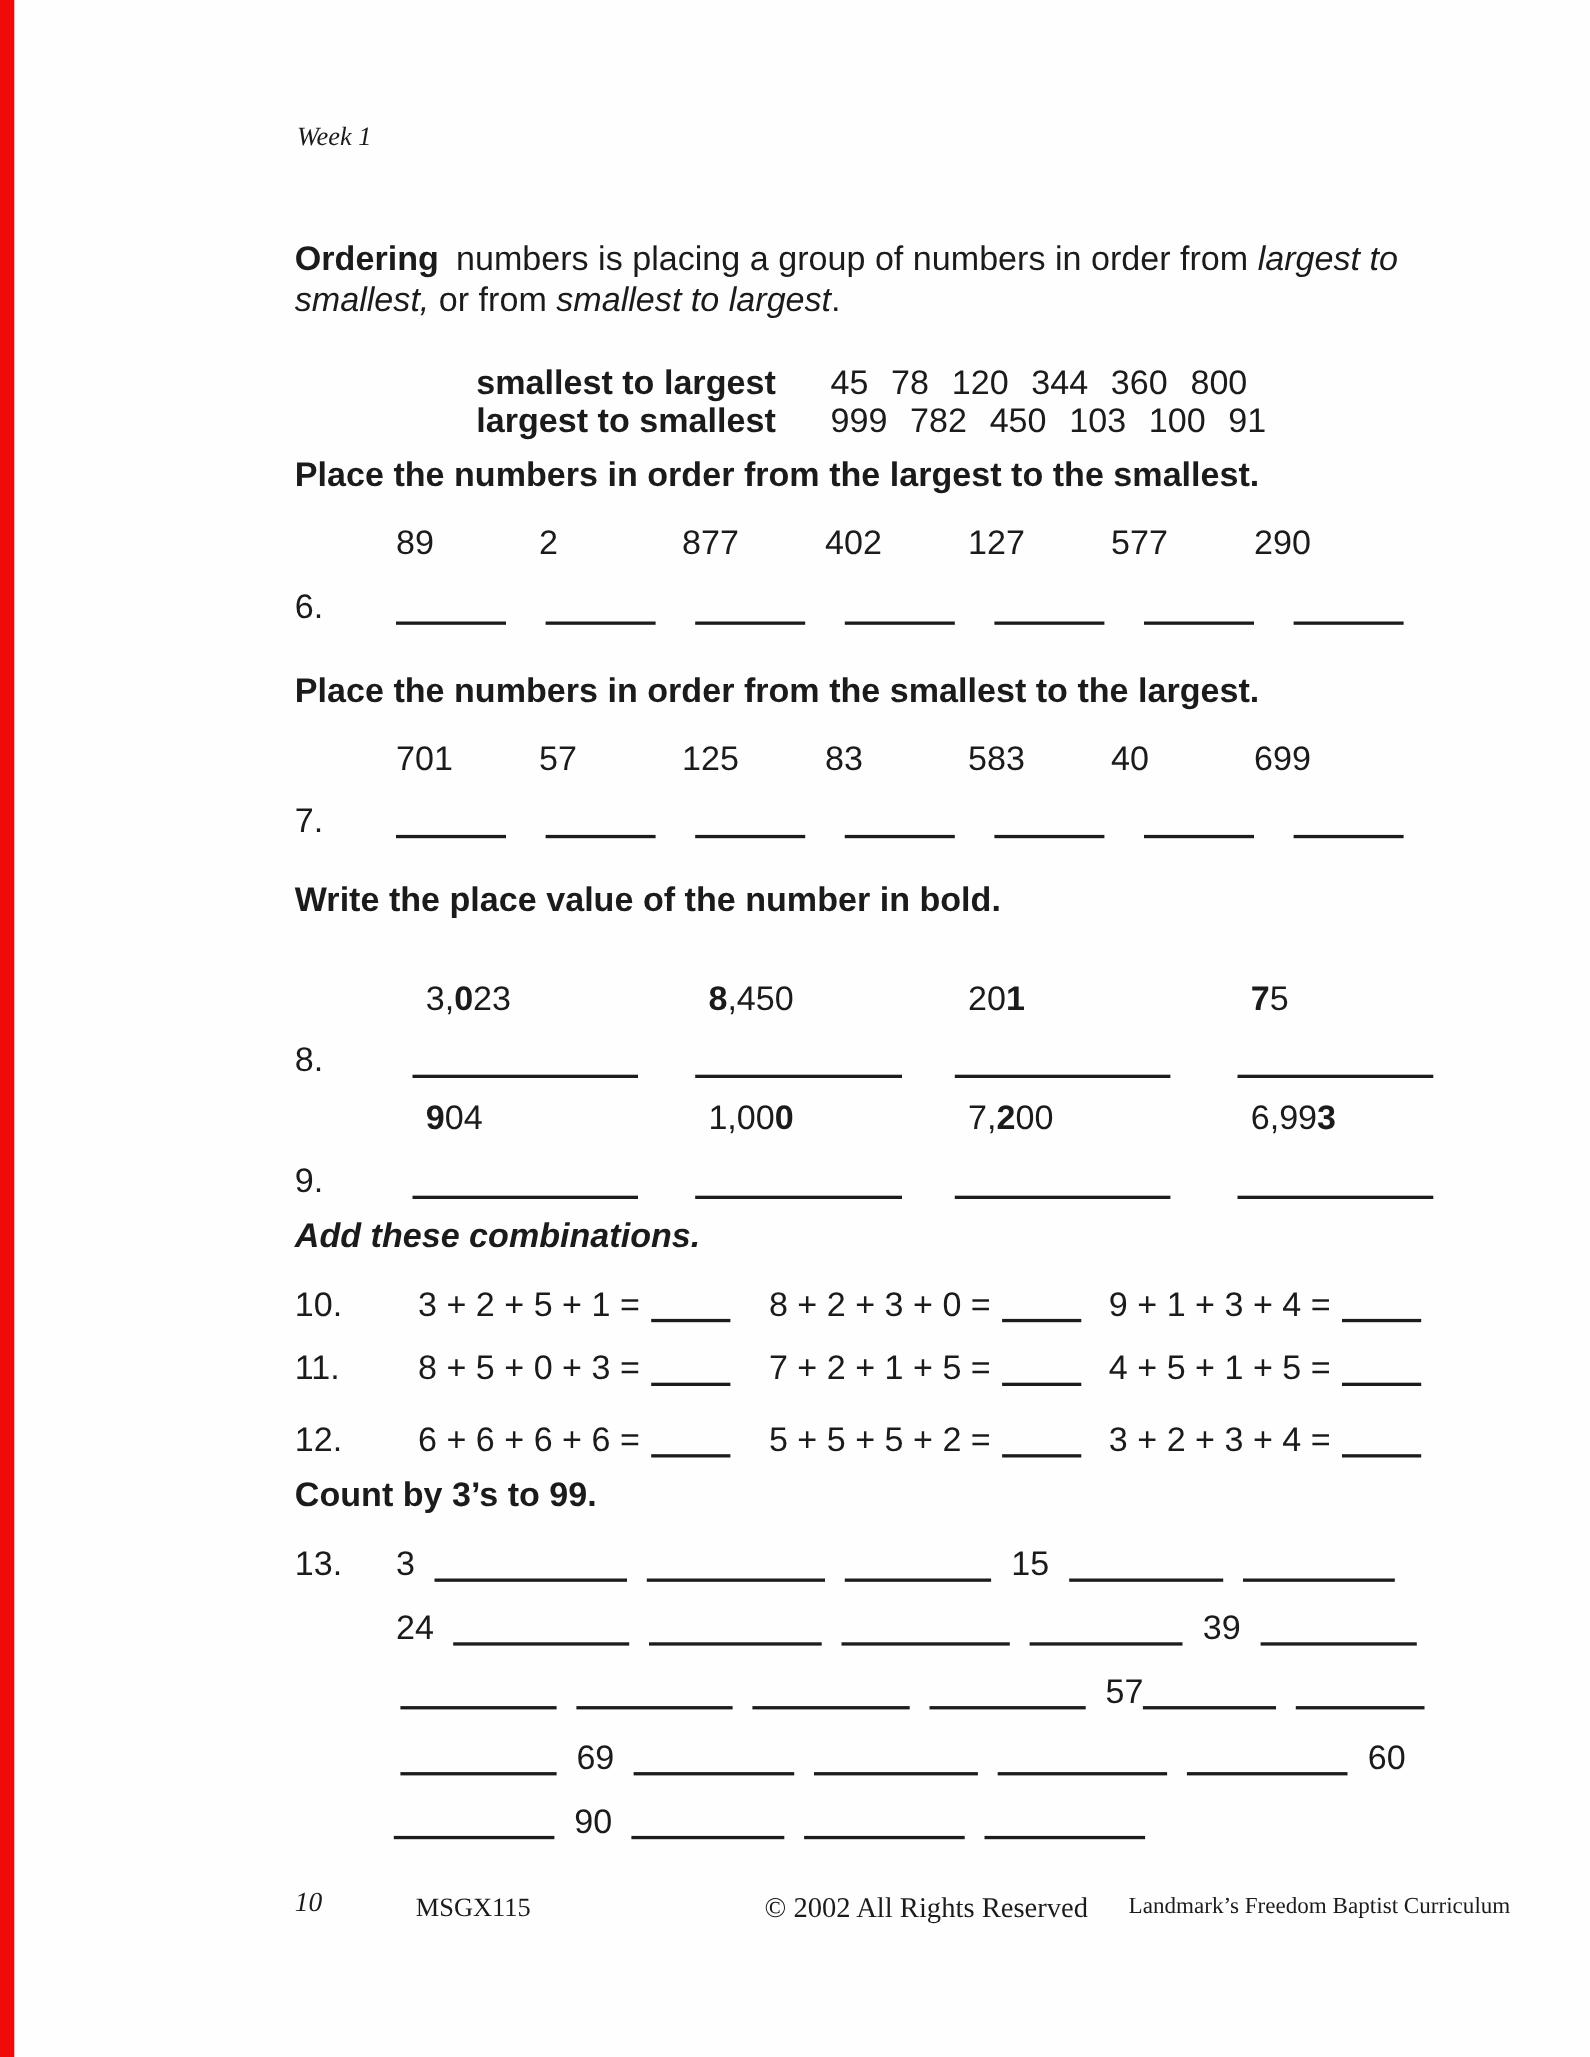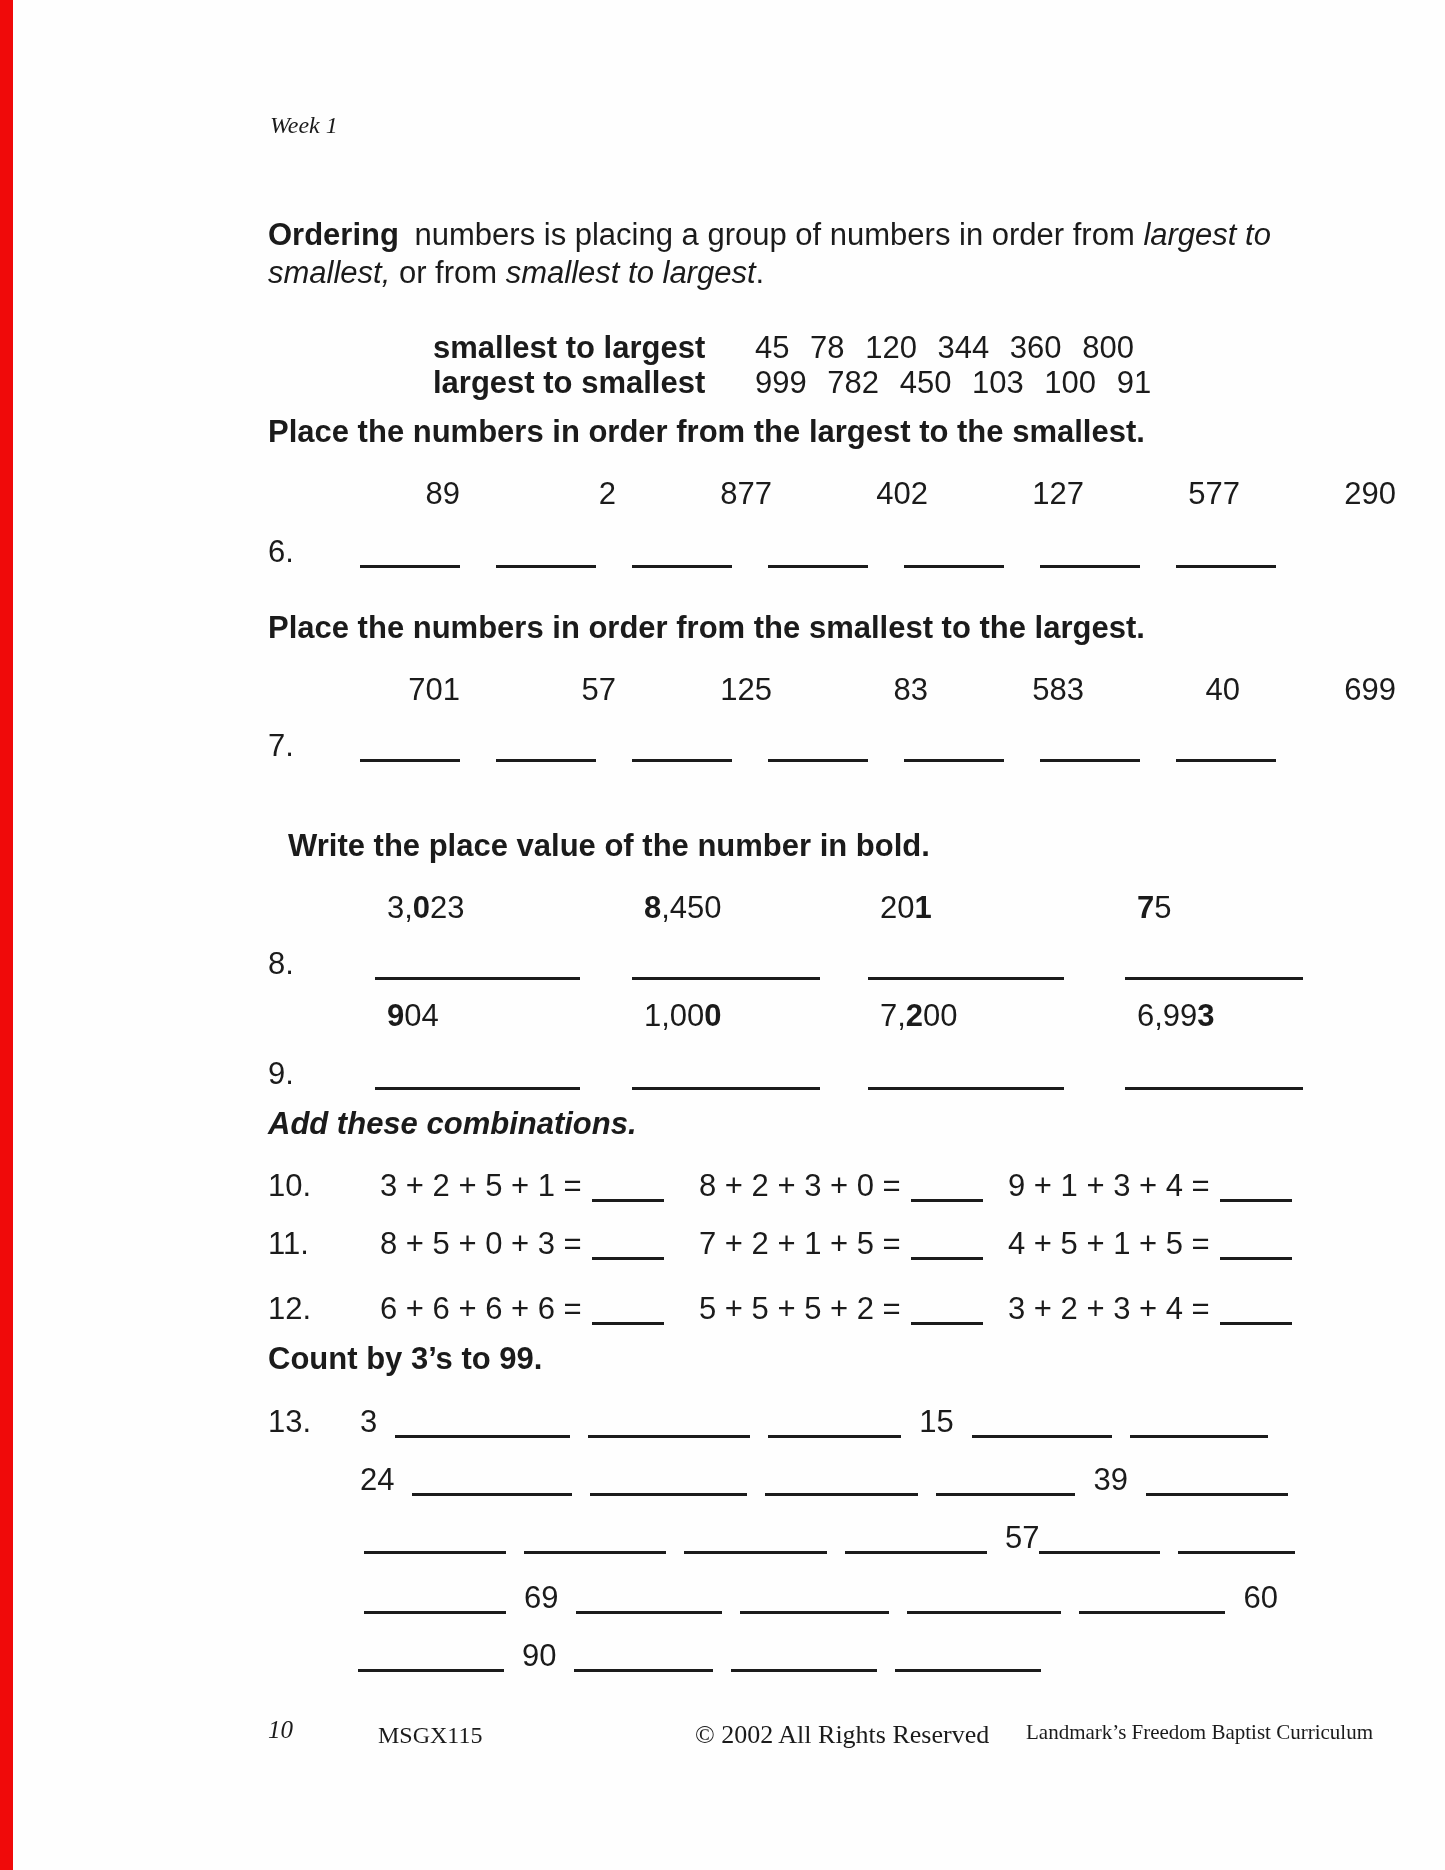--- a/index.html
+++ b/index.html
@@ -8,22 +8,22 @@
   .stripe{position:absolute;left:0;top:0;width:13px;height:100%;background:#f00a0a;}
   .abs{position:absolute;}
   .week{left:270px;top:112px;font-family:"Liberation Serif",serif;font-style:italic;font-size:24px;}
   .intro{left:268px;top:216px;width:1090px;font-size:31px;line-height:38px;margin:0;}
   .intro b{margin-right:7px;}
   .examples{left:433px;top:330px;font-size:31px;line-height:35px;}
   .ex-row{display:flex;}
   .ex-label{font-weight:bold;width:322px;}
   .ex-nums{word-spacing:12px;}
   .sec-head{left:268px;font-weight:bold;font-size:31px;white-space:nowrap;}
-  .num-grid7{left:360px;display:grid;grid-template-columns:repeat(7,100px);column-gap:56px;
-             font-size:31px;text-align:right;}
+  .num-grid7{left:360px;display:grid;grid-template-columns:repeat(7,100px);column-gap:30px;
+             font-size:31px;text-align:left;}
   .q-row{left:268px;font-size:31px;white-space:nowrap;}
   .q-label{display:inline-block;width:92px;}
   .blank{display:inline-block;height:4px;border-bottom:3px solid #1c1c1c;vertical-align:-6px;}
   .b100{width:100px;margin-right:36px;}
   .b100:last-child{margin-right:0;}
   .pv-grid{left:375px;display:grid;grid-template-columns:257px 236px 257px 190px;font-size:31px;}
   .pv-grid .cell{padding-left:12px;}
   .pv-row{left:268px;font-size:31px;}
   .pv-row .grid{position:absolute;left:107px;top:0;display:grid;
                 grid-template-columns:257px 236px 257px 190px;}
@@ -89,21 +89,21 @@
     <span>83</span>
     <span>583</span>
     <span>40</span>
     <span>699</span>
   </div>
 
   <div class="abs q-row" style="top:728px;">
     <span class="q-label">7.</span><span class="blank b100"></span><span class="blank b100"></span><span class="blank b100"></span><span class="blank b100"></span><span class="blank b100"></span><span class="blank b100"></span><span class="blank b100"></span>
   </div>
 
-  <div class="abs sec-head" style="top:828px;margin-left:20px;">Write the place value of the number in bold.</div>
+  <div class="abs sec-head" style="top:800px;">Write the place value of the number in bold.</div>
 
   <div class="abs pv-grid" style="top:890px;">
     <span class="cell"><span>3,</span><b>0</b><span>23</span></span>
     <span class="cell"><span></span><b>8</b><span>,450</span></span>
     <span class="cell"><span>20</span><b>1</b><span></span></span>
     <span class="cell"><span></span><b>7</b><span>5</span></span>
   </div>
 
   <div class="abs pv-row" style="top:946px;height:44px;">
     <span class="q-label">8.</span>

